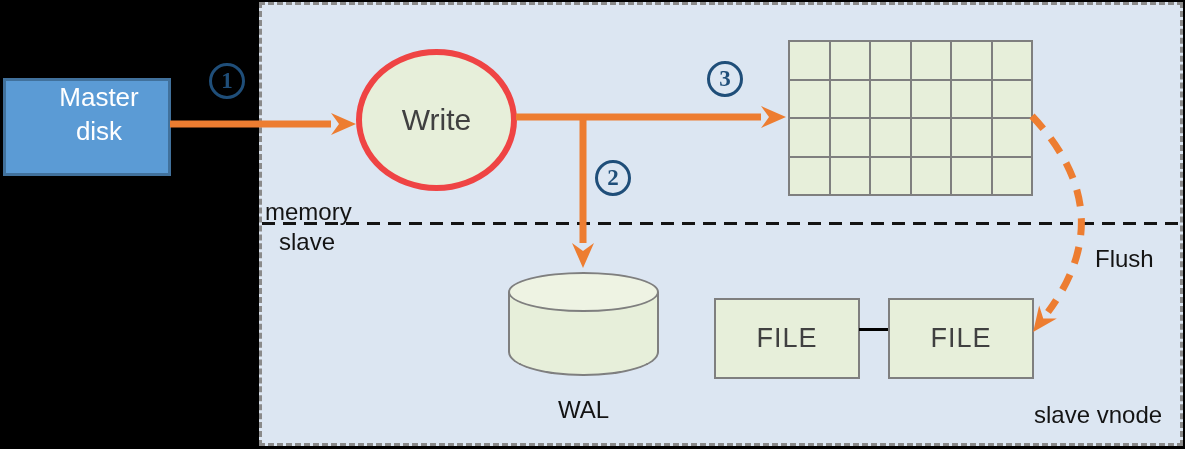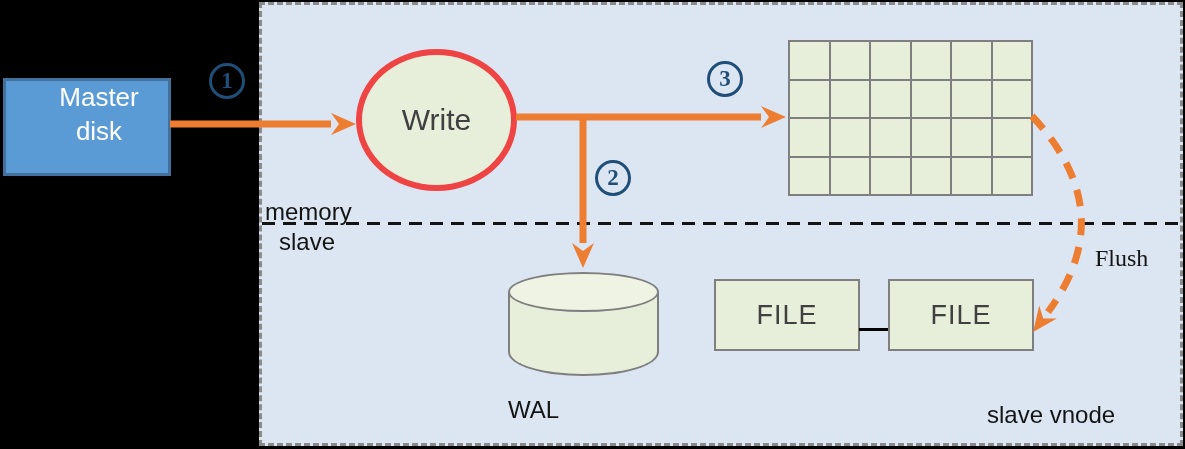--- a/index.html
+++ b/index.html
@@ -44,37 +44,37 @@
   }
   .memgrid .cell{background:#e7efda;}
   
   .divider{
     position:absolute;left:262px;top:222px;width:918px;height:3px;
     background:repeating-linear-gradient(90deg,#141414 0 13px,transparent 13px 21px);
   }
   .lbl{position:absolute;color:#141414;font-size:24px;white-space:nowrap;}
   .lbl-memory{left:265px;top:198px;}
   .lbl-disk{left:279px;top:228px;}
-  .lbl-wal{left:508px;top:396px;width:151px;text-align:left;}
-  .lbl-flush{left:1095px;top:245px;font-family:Liberation Serif, serif;}
-  .lbl-slave{left:987px;top:401px;}
+  .lbl-wal{left:508px;top:396px;width:151px;text-align:center;}
+  .lbl-flush{left:1095px;top:245px;}
+  .lbl-slave{left:1034px;top:401px;}
   
   .cyl{position:absolute;left:508px;top:272px;width:151px;height:106px;}
   .cyl-body{
     position:absolute;left:0;top:20px;width:151px;height:84px;box-sizing:border-box;
     background:#e7efda;border:2px solid #7f7f7f;border-top:none;
     border-radius:0 0 75px 75px / 0 0 24px 24px;
   }
   .cyl-top{
     position:absolute;left:0;top:0;width:151px;height:40px;box-sizing:border-box;
     background:#eef3e3;border:2px solid #7f7f7f;border-radius:50%;
   }
   
   .file{
-    position:absolute;top:279px;width:146px;height:72px;box-sizing:border-box;
+    position:absolute;top:298px;width:146px;height:81px;box-sizing:border-box;
     background:#e7efda;border:2px solid #7f7f7f;
     display:flex;align-items:center;justify-content:center;
     color:#404040;font-size:27px;letter-spacing:1px;
   }
   .file1{left:714px;}
   .file2{left:888px;}
   .file-connector{position:absolute;left:859px;top:328px;width:30px;height:3px;background:#000;}
   
   svg.arrows{position:absolute;left:0;top:0;pointer-events:none;}
 </style>

